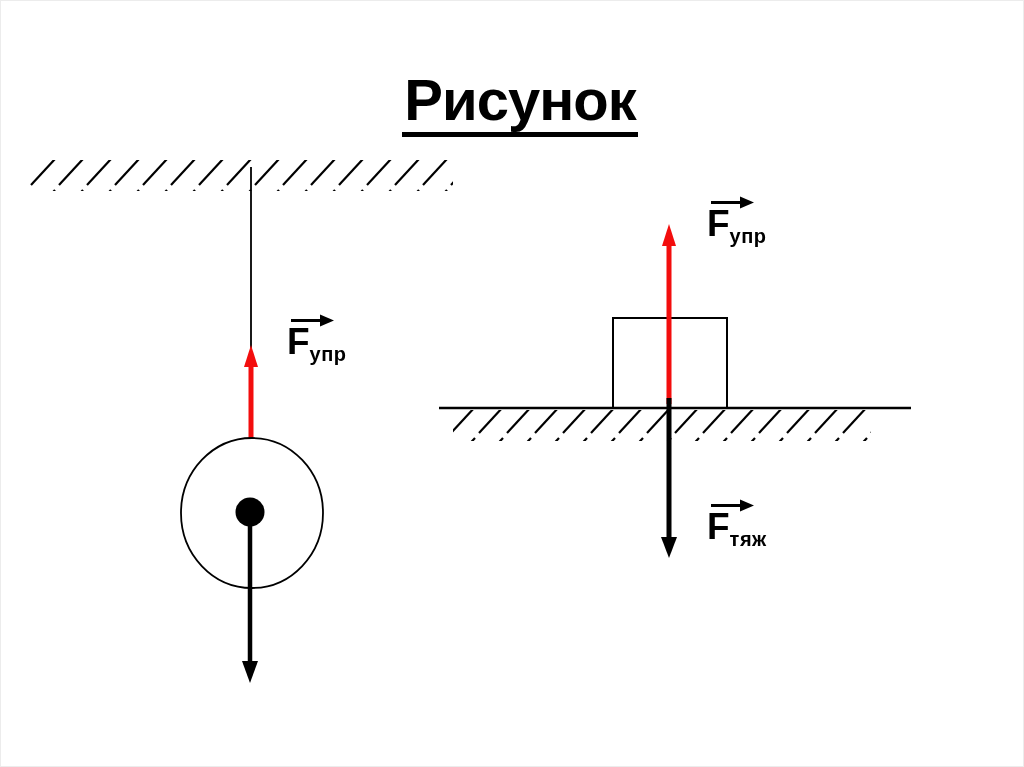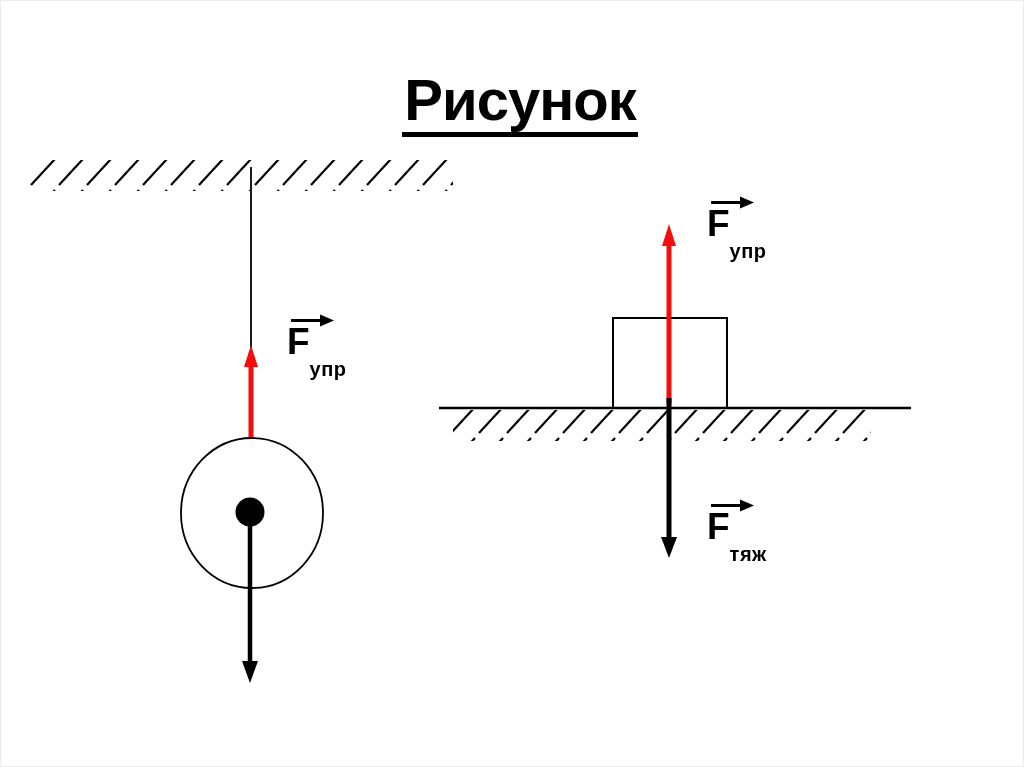--- a/index.html
+++ b/index.html
@@ -35,21 +35,21 @@
   }
   .vec-arrow{margin-left:3px;margin-bottom:-4px;}
   .fl-row{display:flex;align-items:flex-start;}
   .fl-sym{
     font-family:"Liberation Sans",sans-serif;
     font-weight:bold;font-size:37px;line-height:1.0;
   }
   .fl-sub{
     font-family:"Liberation Sans",sans-serif;
     font-weight:bold;font-size:20px;line-height:1;
-    margin-top:36px;letter-spacing:0.5px;
+    margin-top:21px;letter-spacing:0.5px;
   }
 </style>
 </head>
 <body>
 
 <div class="slide">
 
   <h1 class="title-wrap">
     <span class="title-text">Рисунок</span>
   </h1>

